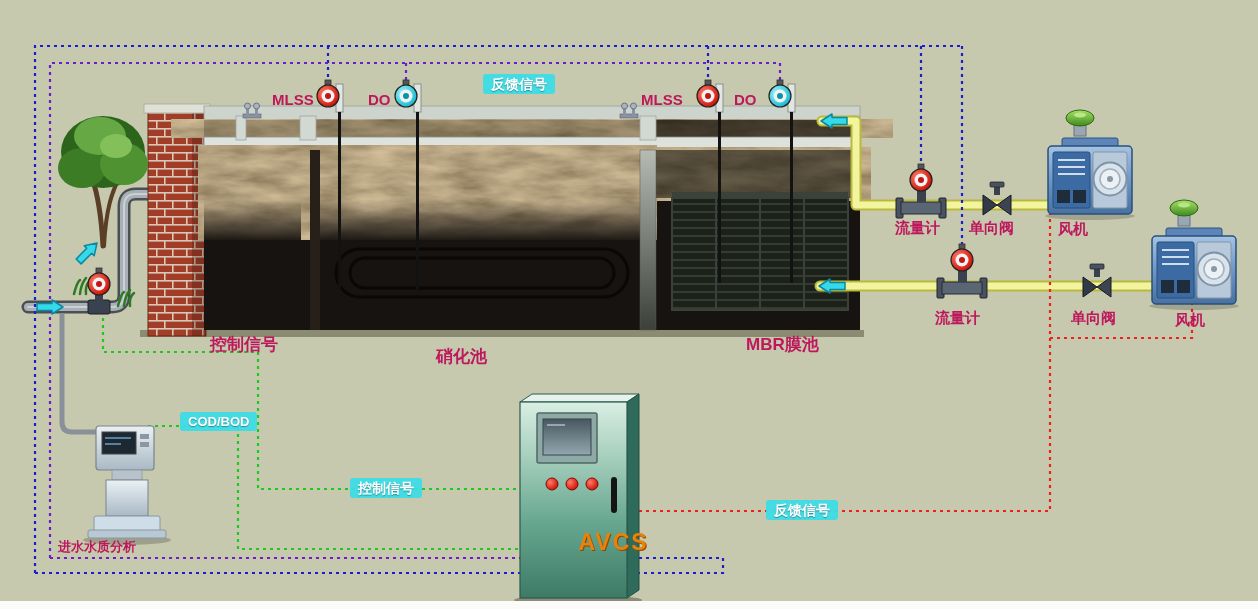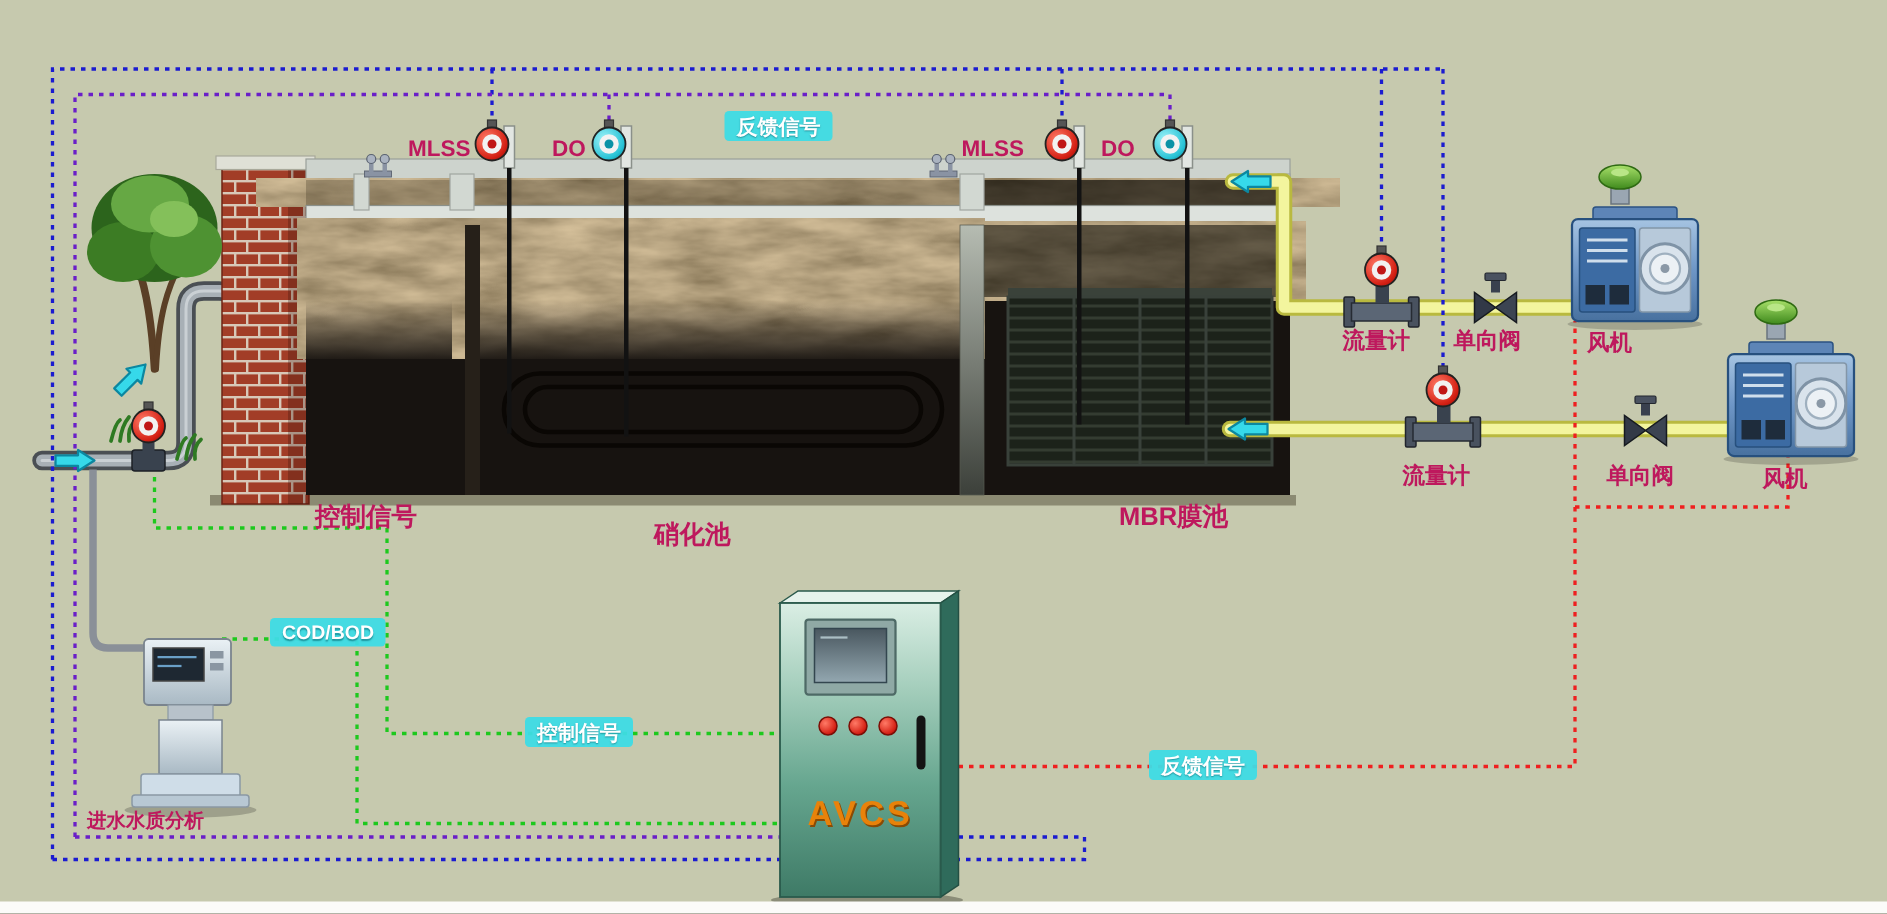--- a/index.html
+++ b/index.html
@@ -14,21 +14,21 @@
   .lbl.t15{font-size:15px;}
   .lbl.t16{font-size:13px;}
   .sig{
     position:absolute;background:rgba(62,220,229,0.95);color:#ffffff;
     font-weight:700;font-size:14px;padding:3px 8px;border-radius:3px;
     white-space:nowrap;text-shadow:0 1px 1px rgba(0,90,100,0.55);line-height:1;
   }
   .avcs-name{
     position:absolute;left:520px;top:531px;width:107px;text-align:center;
     font-size:23px;font-weight:700;letter-spacing:2px;color:#e8820a;
-    text-shadow:1px 1px 0 #8a4a04;line-height:1;
+    text-shadow:1px 1px 0 #8a4a04;line-height:1;padding-left:40px;
   }
 </style>
 </head>
 <body>
 
 <div class="stage">
 
 <svg width="1258" height="609" viewBox="0 0 1258 609">
   <defs>
     <linearGradient id="gCab" x1="0" y1="0" x2="0" y2="1">

